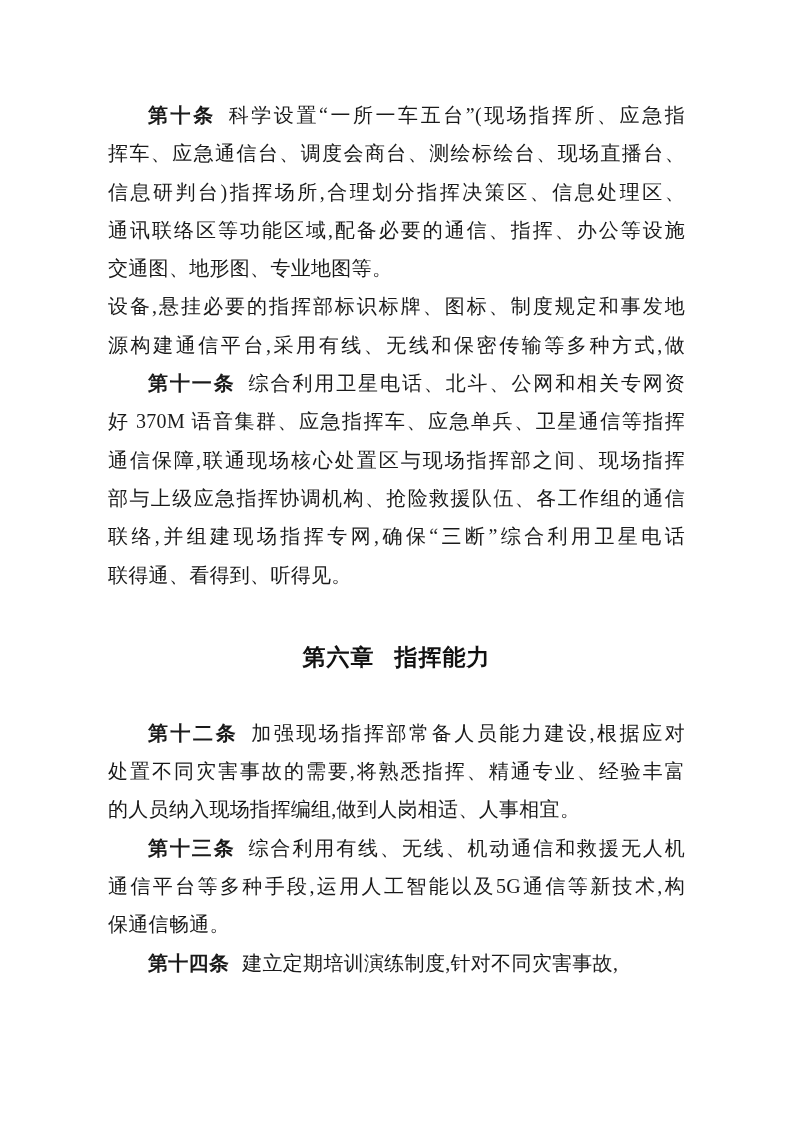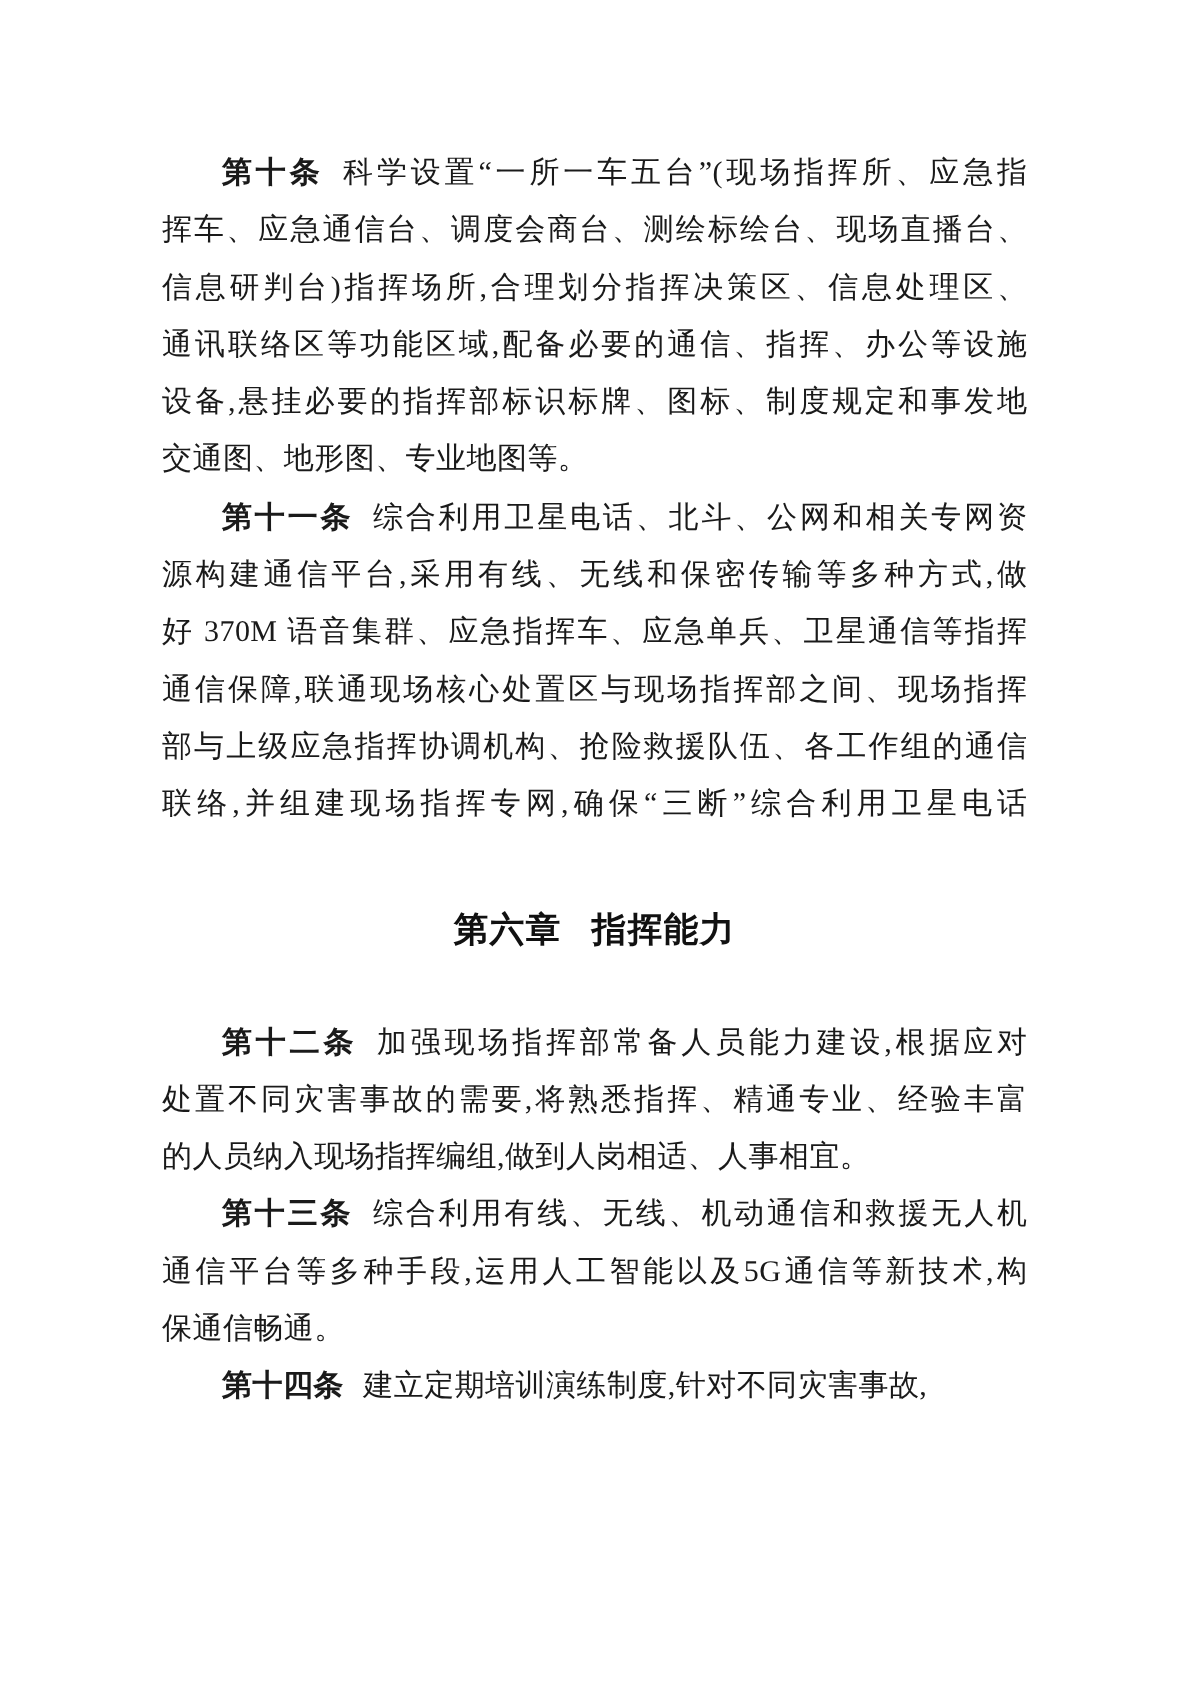--- a/index.html
+++ b/index.html
@@ -46,30 +46,31 @@
 </head>
 <body>
 
 <div class="page">
   <div class="content">
       <div class="article">
         <div class="line firstline"><b class="lead">第十条</b><span>科学设置“一所一车五台”(现场指挥所、应急指</span></div>
         <div class="line">挥车、应急通信台、调度会商台、测绘标绘台、现场直播台、</div>
         <div class="line">信息研判台)指挥场所,合理划分指挥决策区、信息处理区、</div>
         <div class="line">通讯联络区等功能区域,配备必要的通信、指挥、办公等设施</div>
+        <div class="line lastline">交通图、地形图、专业地图等。</div>
         <div class="line">设备,悬挂必要的指挥部标识标牌、图标、制度规定和事发地</div>
-        <div class="line lastline">交通图、地形图、专业地图等。</div>
       </div>
       <div class="article">
+        <div class="line">源构建通信平台,采用有线、无线和保密传输等多种方式,做</div>
         <div class="line firstline"><b class="lead">第十一条</b><span>综合利用卫星电话、北斗、公网和相关专网资</span></div>
-        <div class="line">源构建通信平台,采用有线、无线和保密传输等多种方式,做</div>
         <div class="line">好 370M 语音集群、应急指挥车、应急单兵、卫星通信等指挥</div>
         <div class="line">通信保障,联通现场核心处置区与现场指挥部之间、现场指挥</div>
         <div class="line">部与上级应急指挥协调机构、抢险救援队伍、各工作组的通信</div>
         <div class="line">联络,并组建现场指挥专网,确保“三断”综合利用卫星电话</div>
+        <div class="line lastline">联得通、看得到、听得见。</div>
       </div>
       <div class="chapter"><span>第六章</span><span class="gap"></span><span>指挥能力</span></div>
       <div class="article">
         <div class="line firstline"><b class="lead">第十二条</b><span>加强现场指挥部常备人员能力建设,根据应对</span></div>
         <div class="line">处置不同灾害事故的需要,将熟悉指挥、精通专业、经验丰富</div>
         <div class="line lastline">的人员纳入现场指挥编组,做到人岗相适、人事相宜。</div>
       </div>
       <div class="article">
         <div class="line firstline"><b class="lead">第十三条</b><span>综合利用有线、无线、机动通信和救援无人机</span></div>
         <div class="line">通信平台等多种手段,运用人工智能以及5G通信等新技术,构</div>

